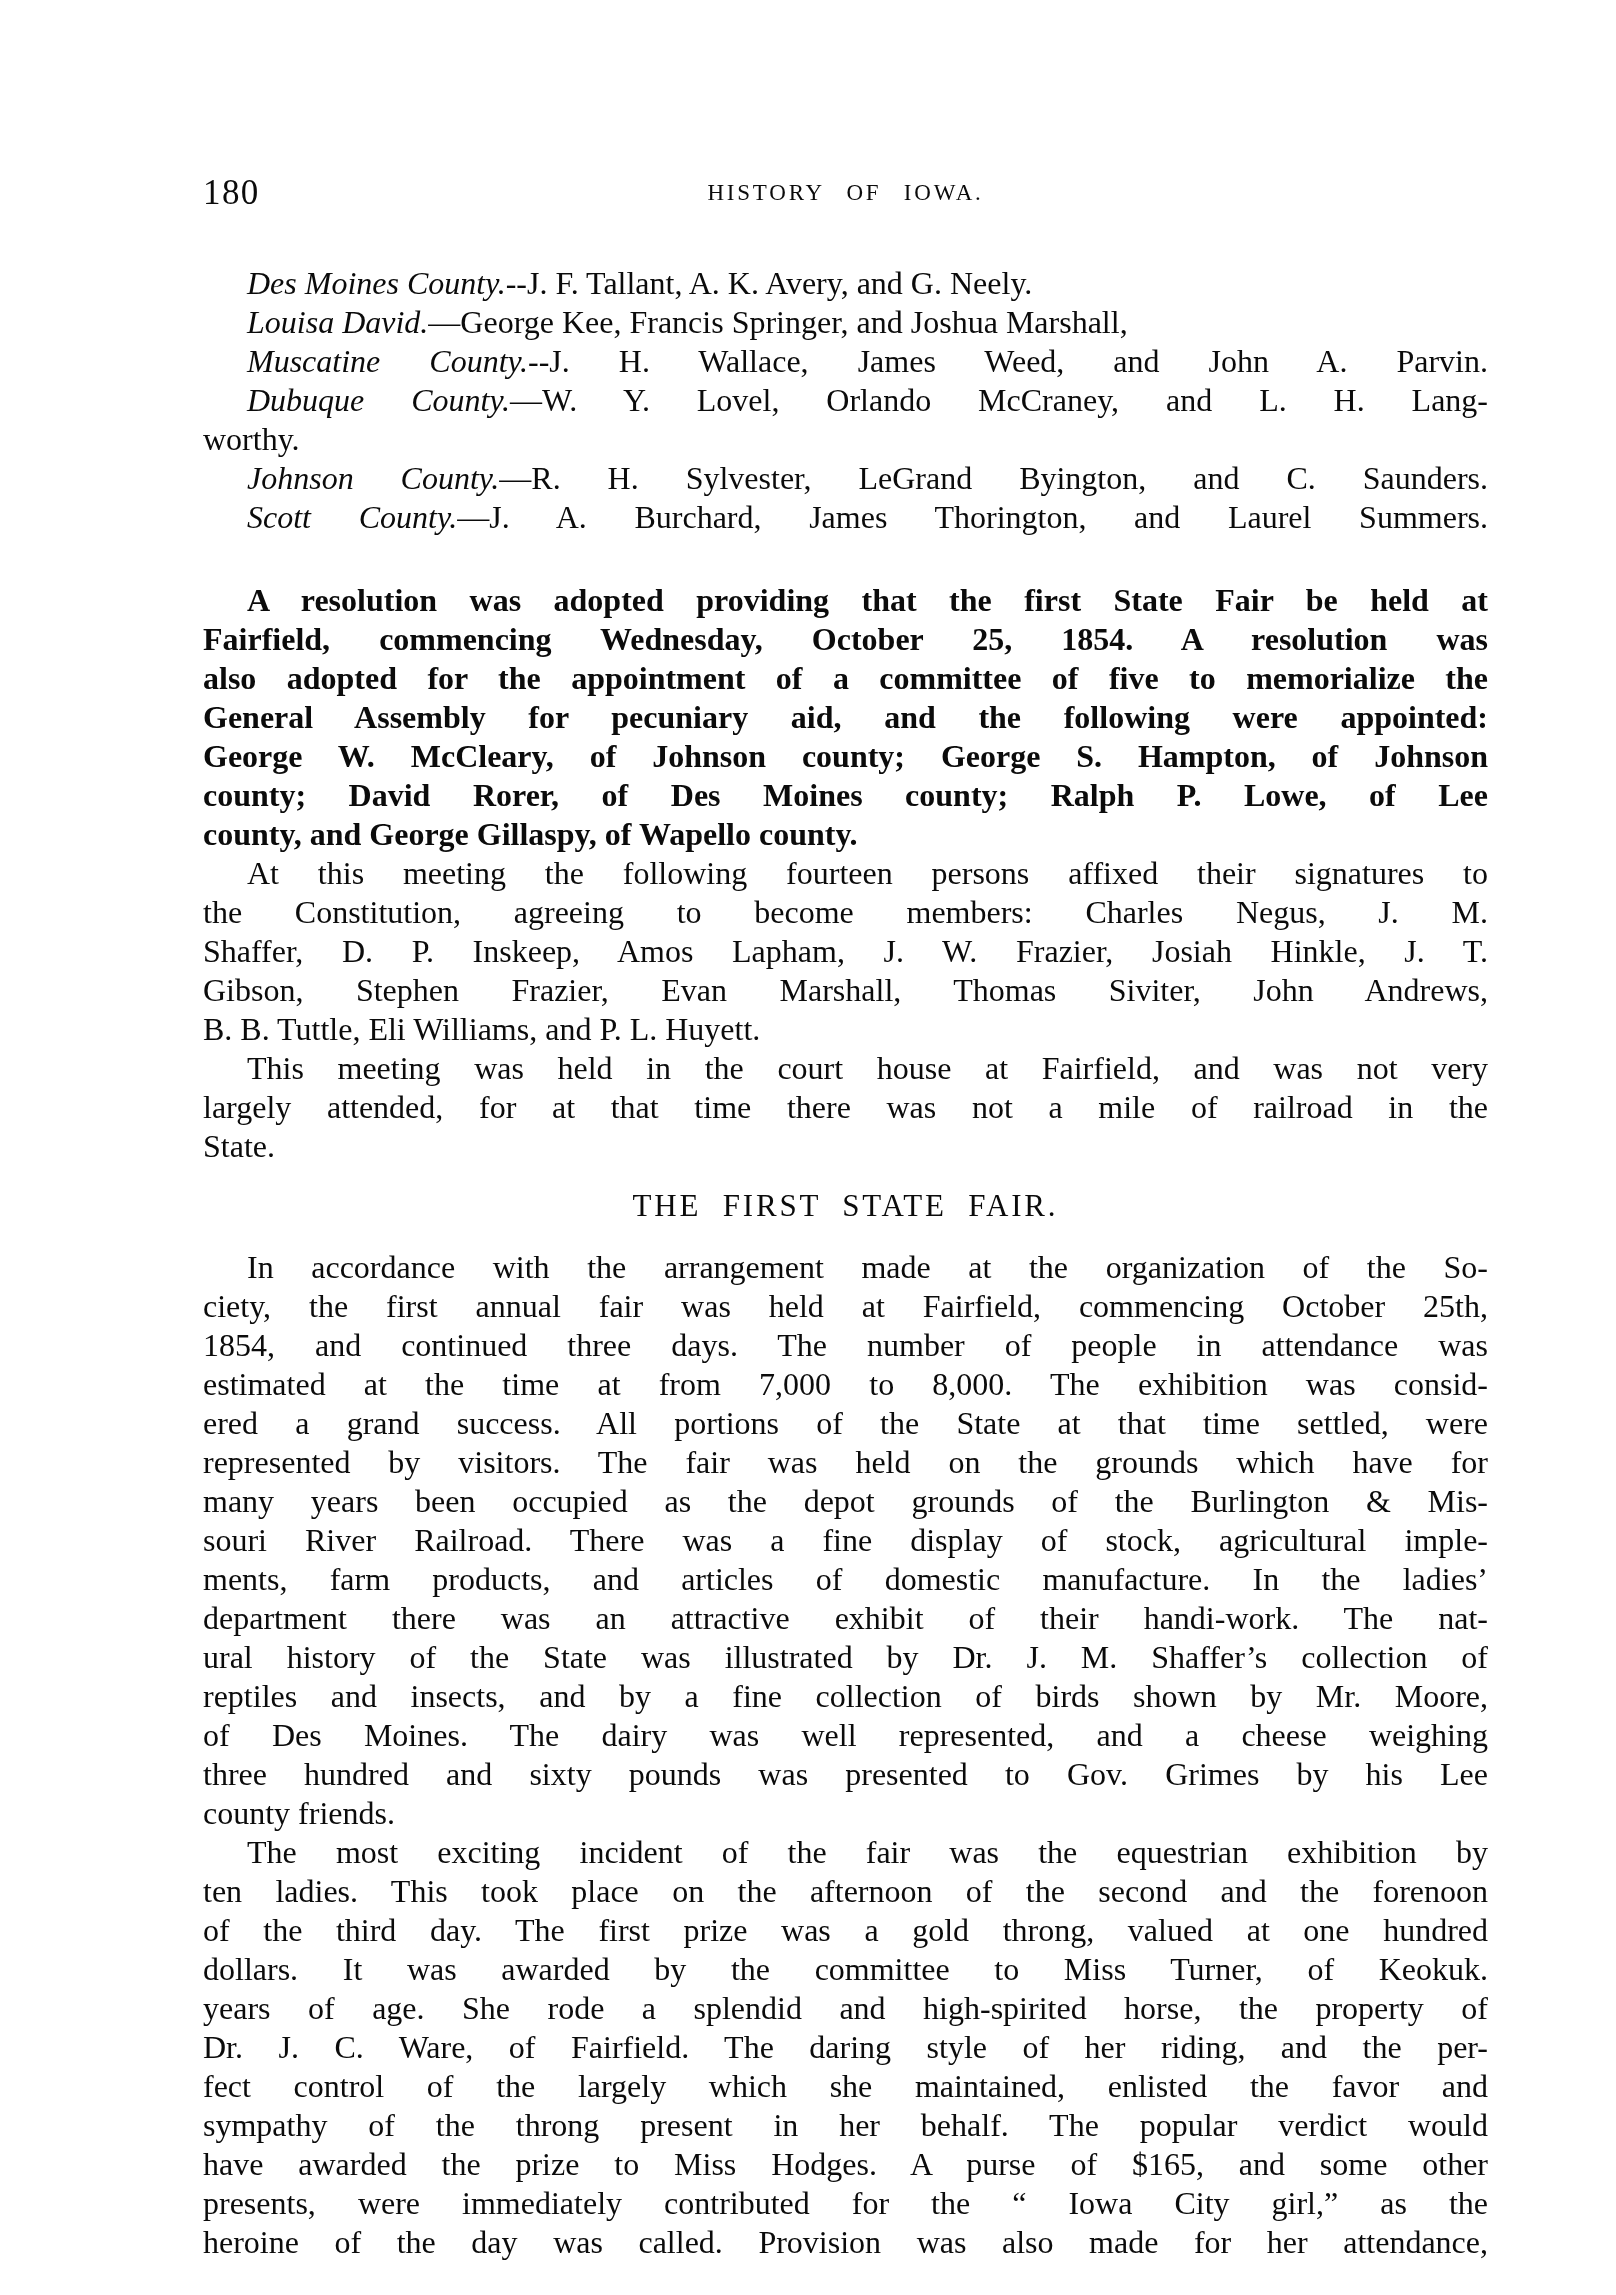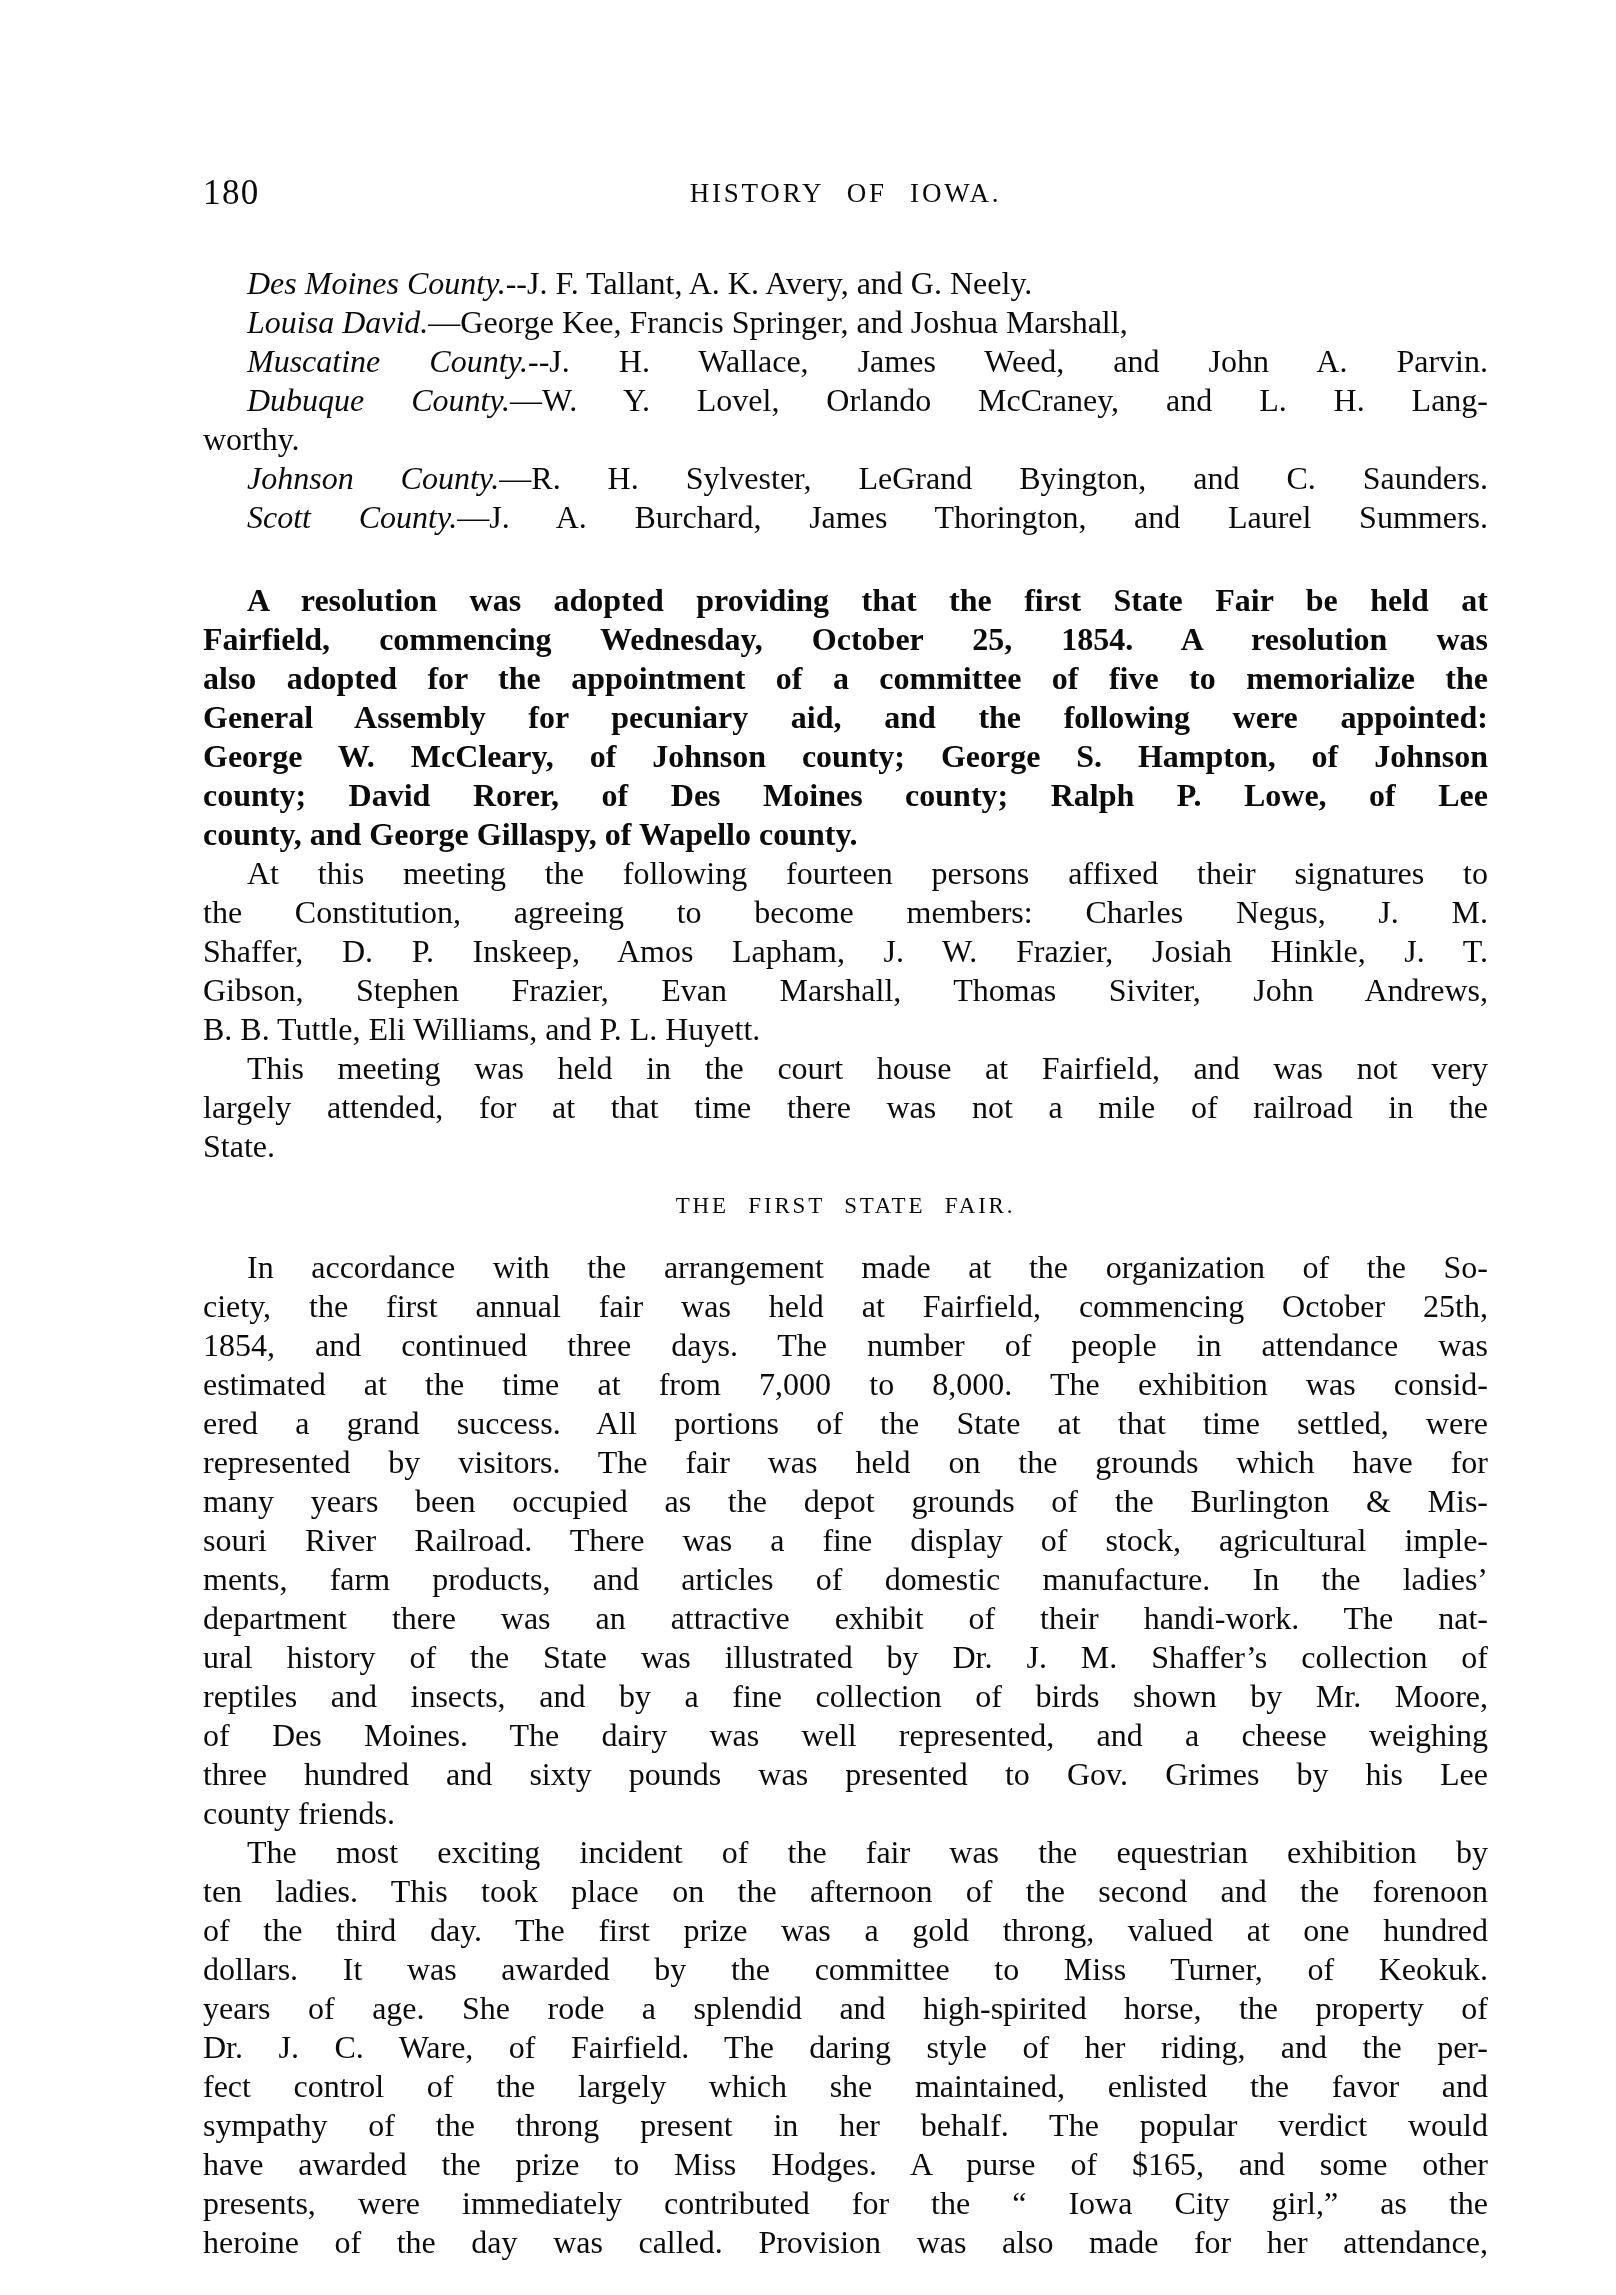--- a/index.html
+++ b/index.html
@@ -22,41 +22,41 @@
   .page-num {
     position: absolute;
     left: 0;
     top: 0;
     font-size: 35px;
     line-height: 42px;
     letter-spacing: 1.4px;
   }
   .run-title {
     text-align: center;
-    font-size: 27px;
+    font-size: 23px;
     line-height: 42px;
     letter-spacing: 2.8px;
     word-spacing: 13.8px;
     white-space: nowrap;
   }
   .page-body {
     position: absolute;
     left: 203px;
     top: 242px;
     width: 1285px;
     font-size: 32px;
     line-height: 39px;
     margin-top: 22px;
   }
   .block { margin: 0; }
   .blk-resolution { margin-top: 44px; font-weight: bold; }
   .blk-heading {
     margin: 20px 0 22.5px 0;
     text-align: center;
-    font-size: 23px;
+    font-size: 31px;
     line-height: 39px;
     letter-spacing: 2.8px;
     word-spacing: 11px;
   }
   .line { text-align: justify; }
   .line.just { text-align-last: justify; }
   .line.nojust { text-align-last: left; }
   .line.indent { text-indent: 44px; }
   .it { font-style: italic; }
 </style>

